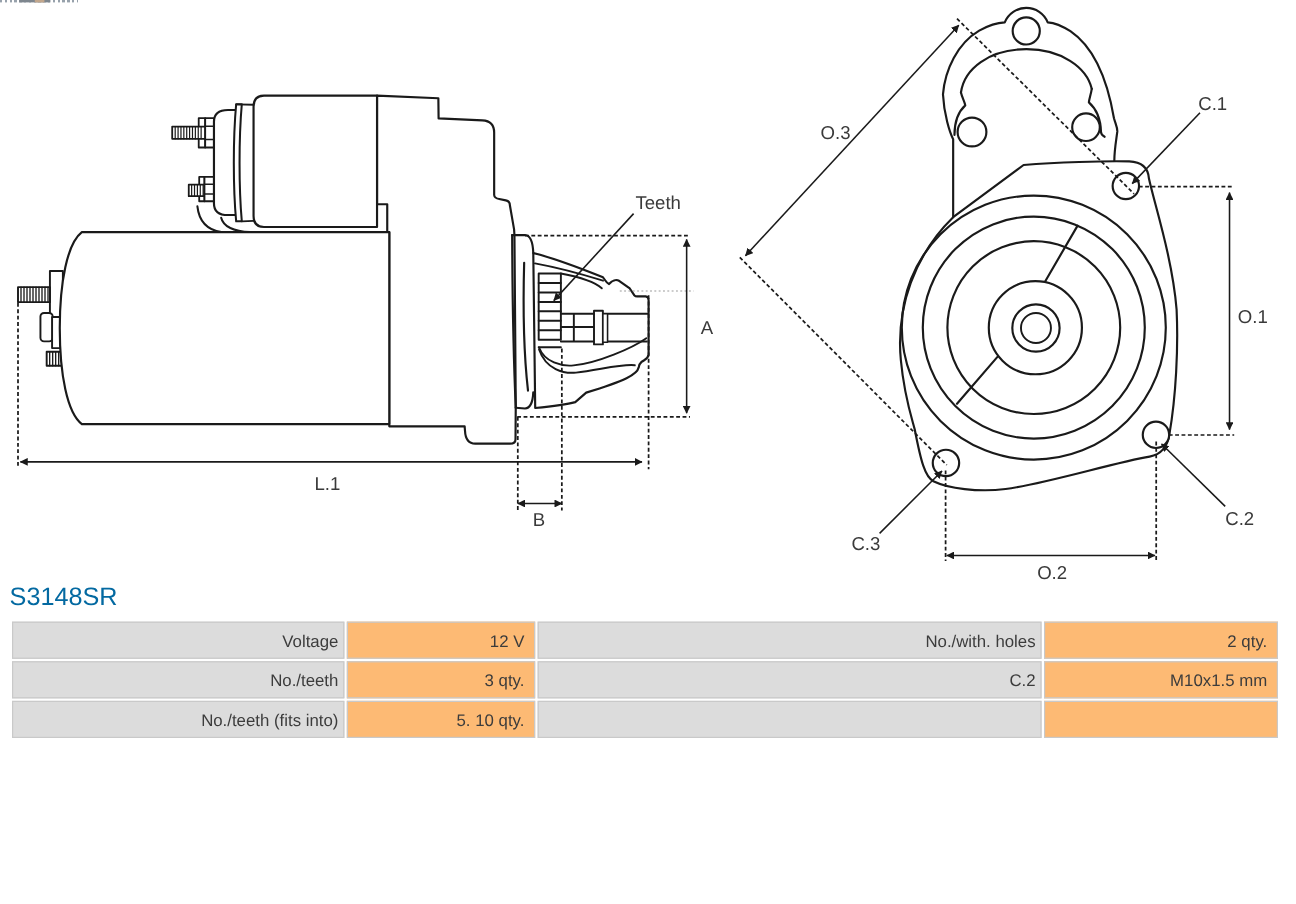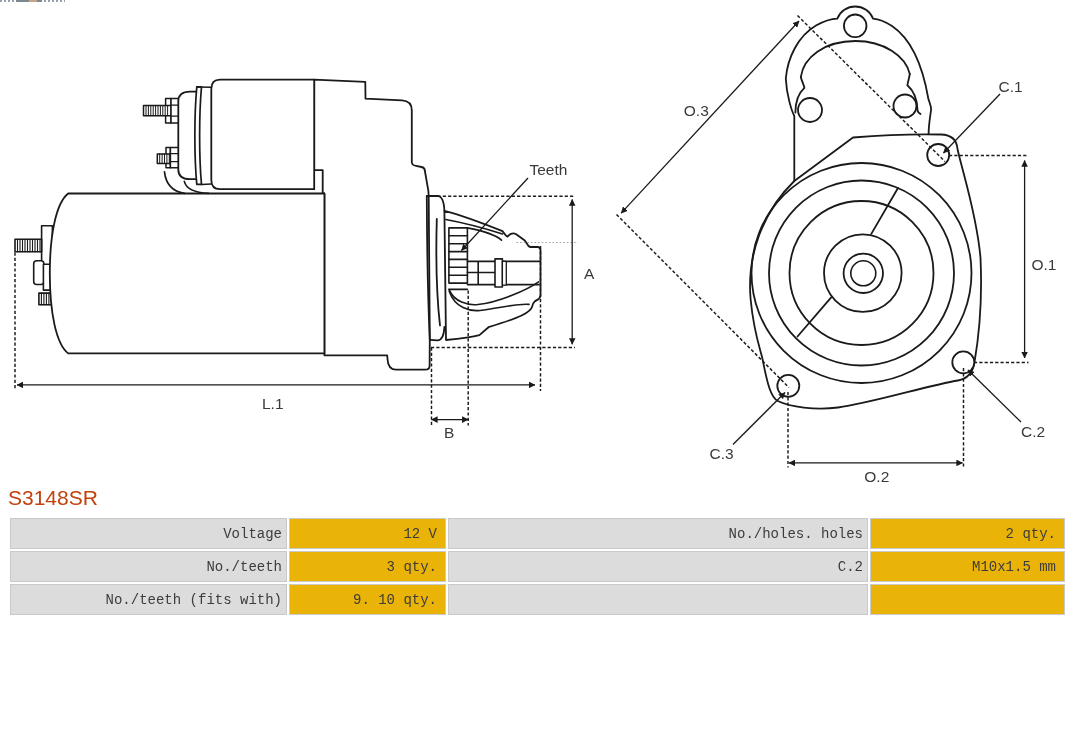--- a/index.html
+++ b/index.html
@@ -2,26 +2,26 @@
 <html><head>
 <meta charset="utf-8">
 <style>
   html,body{margin:0;padding:0;background:#ffffff;width:1080px;height:753px;overflow:hidden;}
   body{font-family:"Liberation Sans",sans-serif;position:relative;}
   svg,#pn,table{will-change:transform;}
   #logo{position:absolute;left:0;top:0;width:65px;height:1.5px;
     background:repeating-linear-gradient(90deg,#97a1ab 0 2px,#ffffff 2px 4px);}
   #logo2{position:absolute;left:16px;top:0;width:26px;height:1.5px;background:#7e868e;}
   #logo3{position:absolute;left:29px;top:0;width:8px;height:1.5px;background:#c2a78d;}
-  #pn{position:absolute;left:8px;top:486px;color:#c2410c;font-size:21px;}
-  table{position:absolute;left:8px;top:516px;border-collapse:separate;border-spacing:2px;table-layout:fixed;font-family:Liberation Mono, monospace;}
+  #pn{position:absolute;left:8px;top:486px;color:#0369a1;font-size:21px;}
+  table{position:absolute;left:8px;top:516px;border-collapse:separate;border-spacing:2px;table-layout:fixed;}
   td{border:1px solid #c9c9c9;height:29px;padding:0 8px 0 0;text-align:right;
      font-size:14px;color:#3c3c3c;vertical-align:middle;}
   td.l{background:#dcdcdc;padding-right:4px;}
-  td.v{background:#eab308;}
+  td.v{background:#fdba74;}
   svg text{font-family:"Liberation Sans",sans-serif;fill:#3a3a3a;}
 </style>
 </head>
 <body>
 <div id="logo"></div>
 <div id="logo2"></div>
 <div id="logo3"></div>
 <svg id="drw" width="1080" height="510" viewBox="0 0 1080 510" style="position:absolute;left:0;top:0">
 <defs>
 <marker id="ah" viewBox="0 0 10 7" refX="9.3" refY="3.5" markerWidth="6.6" markerHeight="6.6" preserveAspectRatio="none" orient="auto-start-reverse" markerUnits="userSpaceOnUse">
@@ -162,29 +162,29 @@
   <colgroup>
       <col style="width:277px">
       <col style="width:157px">
       <col style="width:420px">
       <col style="width:195px">
     </colgroup>
   <tbody>
       <tr>
         <td class="l">Voltage</td>
         <td class="v">12 V</td>
-        <td class="l">No./holes. holes</td>
+        <td class="l">No./with. holes</td>
         <td class="v">2 qty.</td>
       </tr>
   <tr>
         <td class="l">No./teeth</td>
         <td class="v">3 qty.</td>
         <td class="l">C.2</td>
         <td class="v">M10x1.5 mm</td>
       </tr>
   <tr>
-        <td class="l">No./teeth (fits with)</td>
-        <td class="v">9. 10 qty.</td>
+        <td class="l">No./teeth (fits into)</td>
+        <td class="v">5. 10 qty.</td>
         <td class="l"></td>
         <td class="v"></td>
       </tr>
 </tbody>
   </table>
 
 </body></html>

